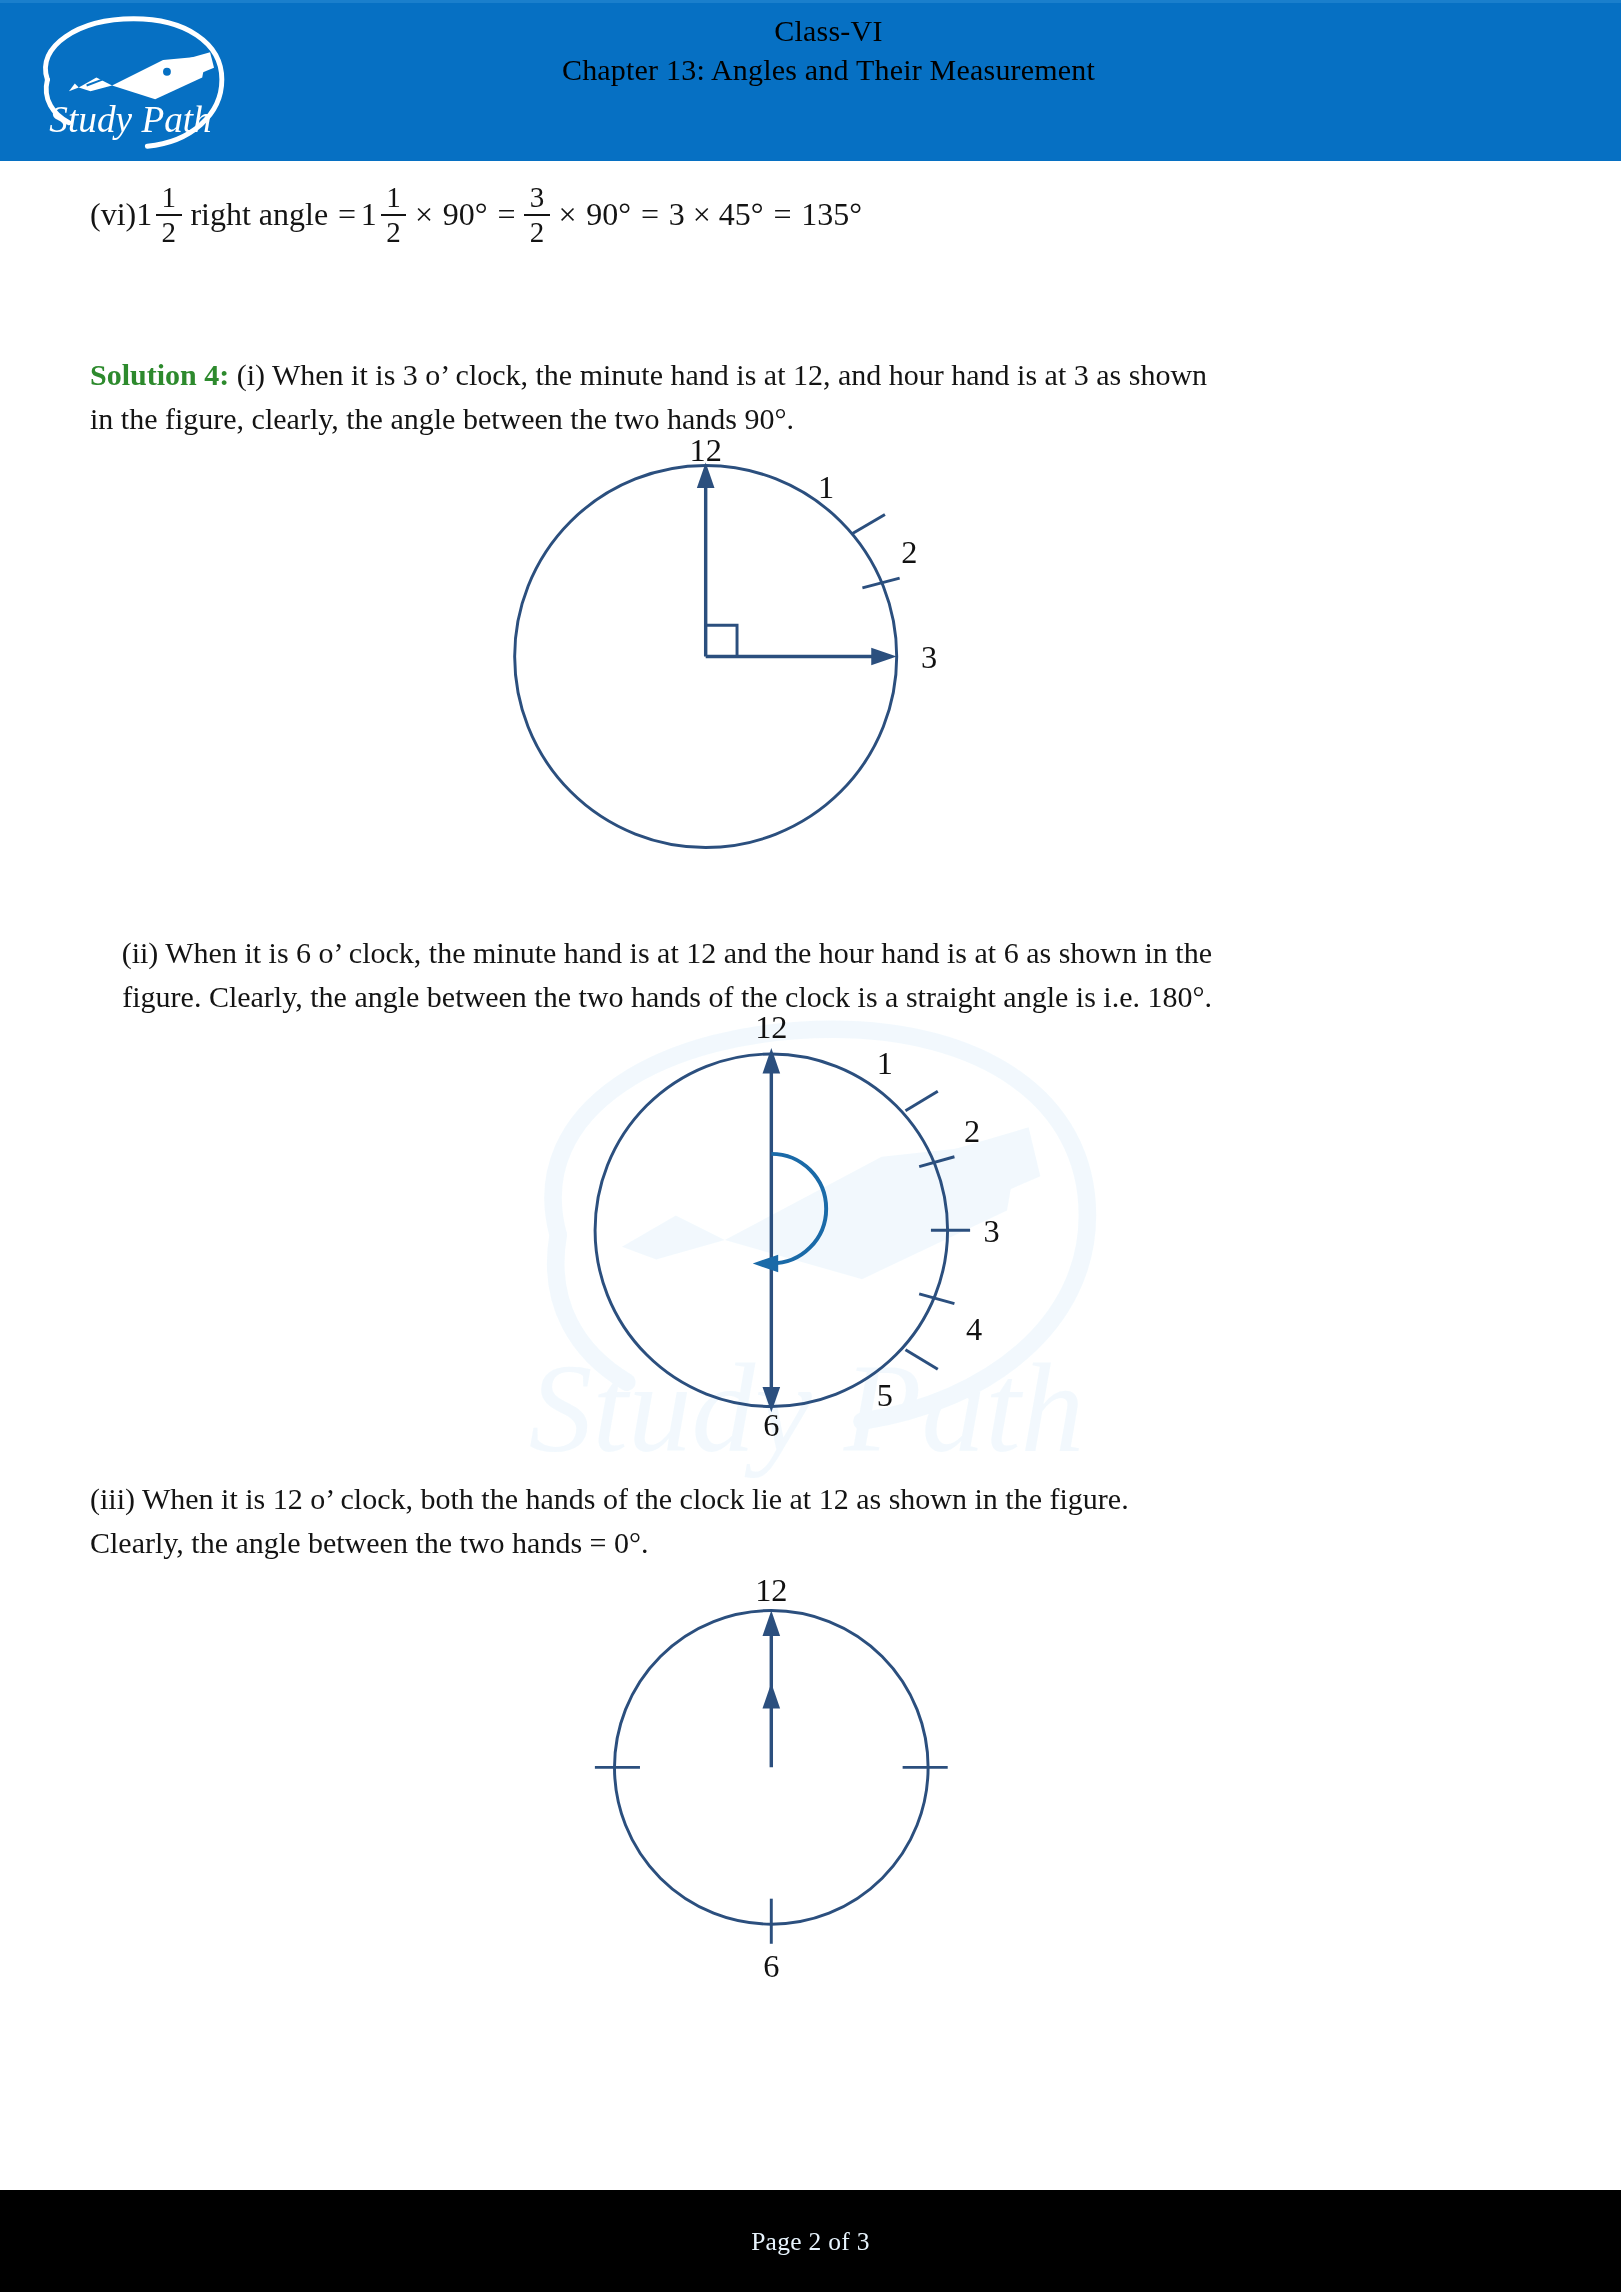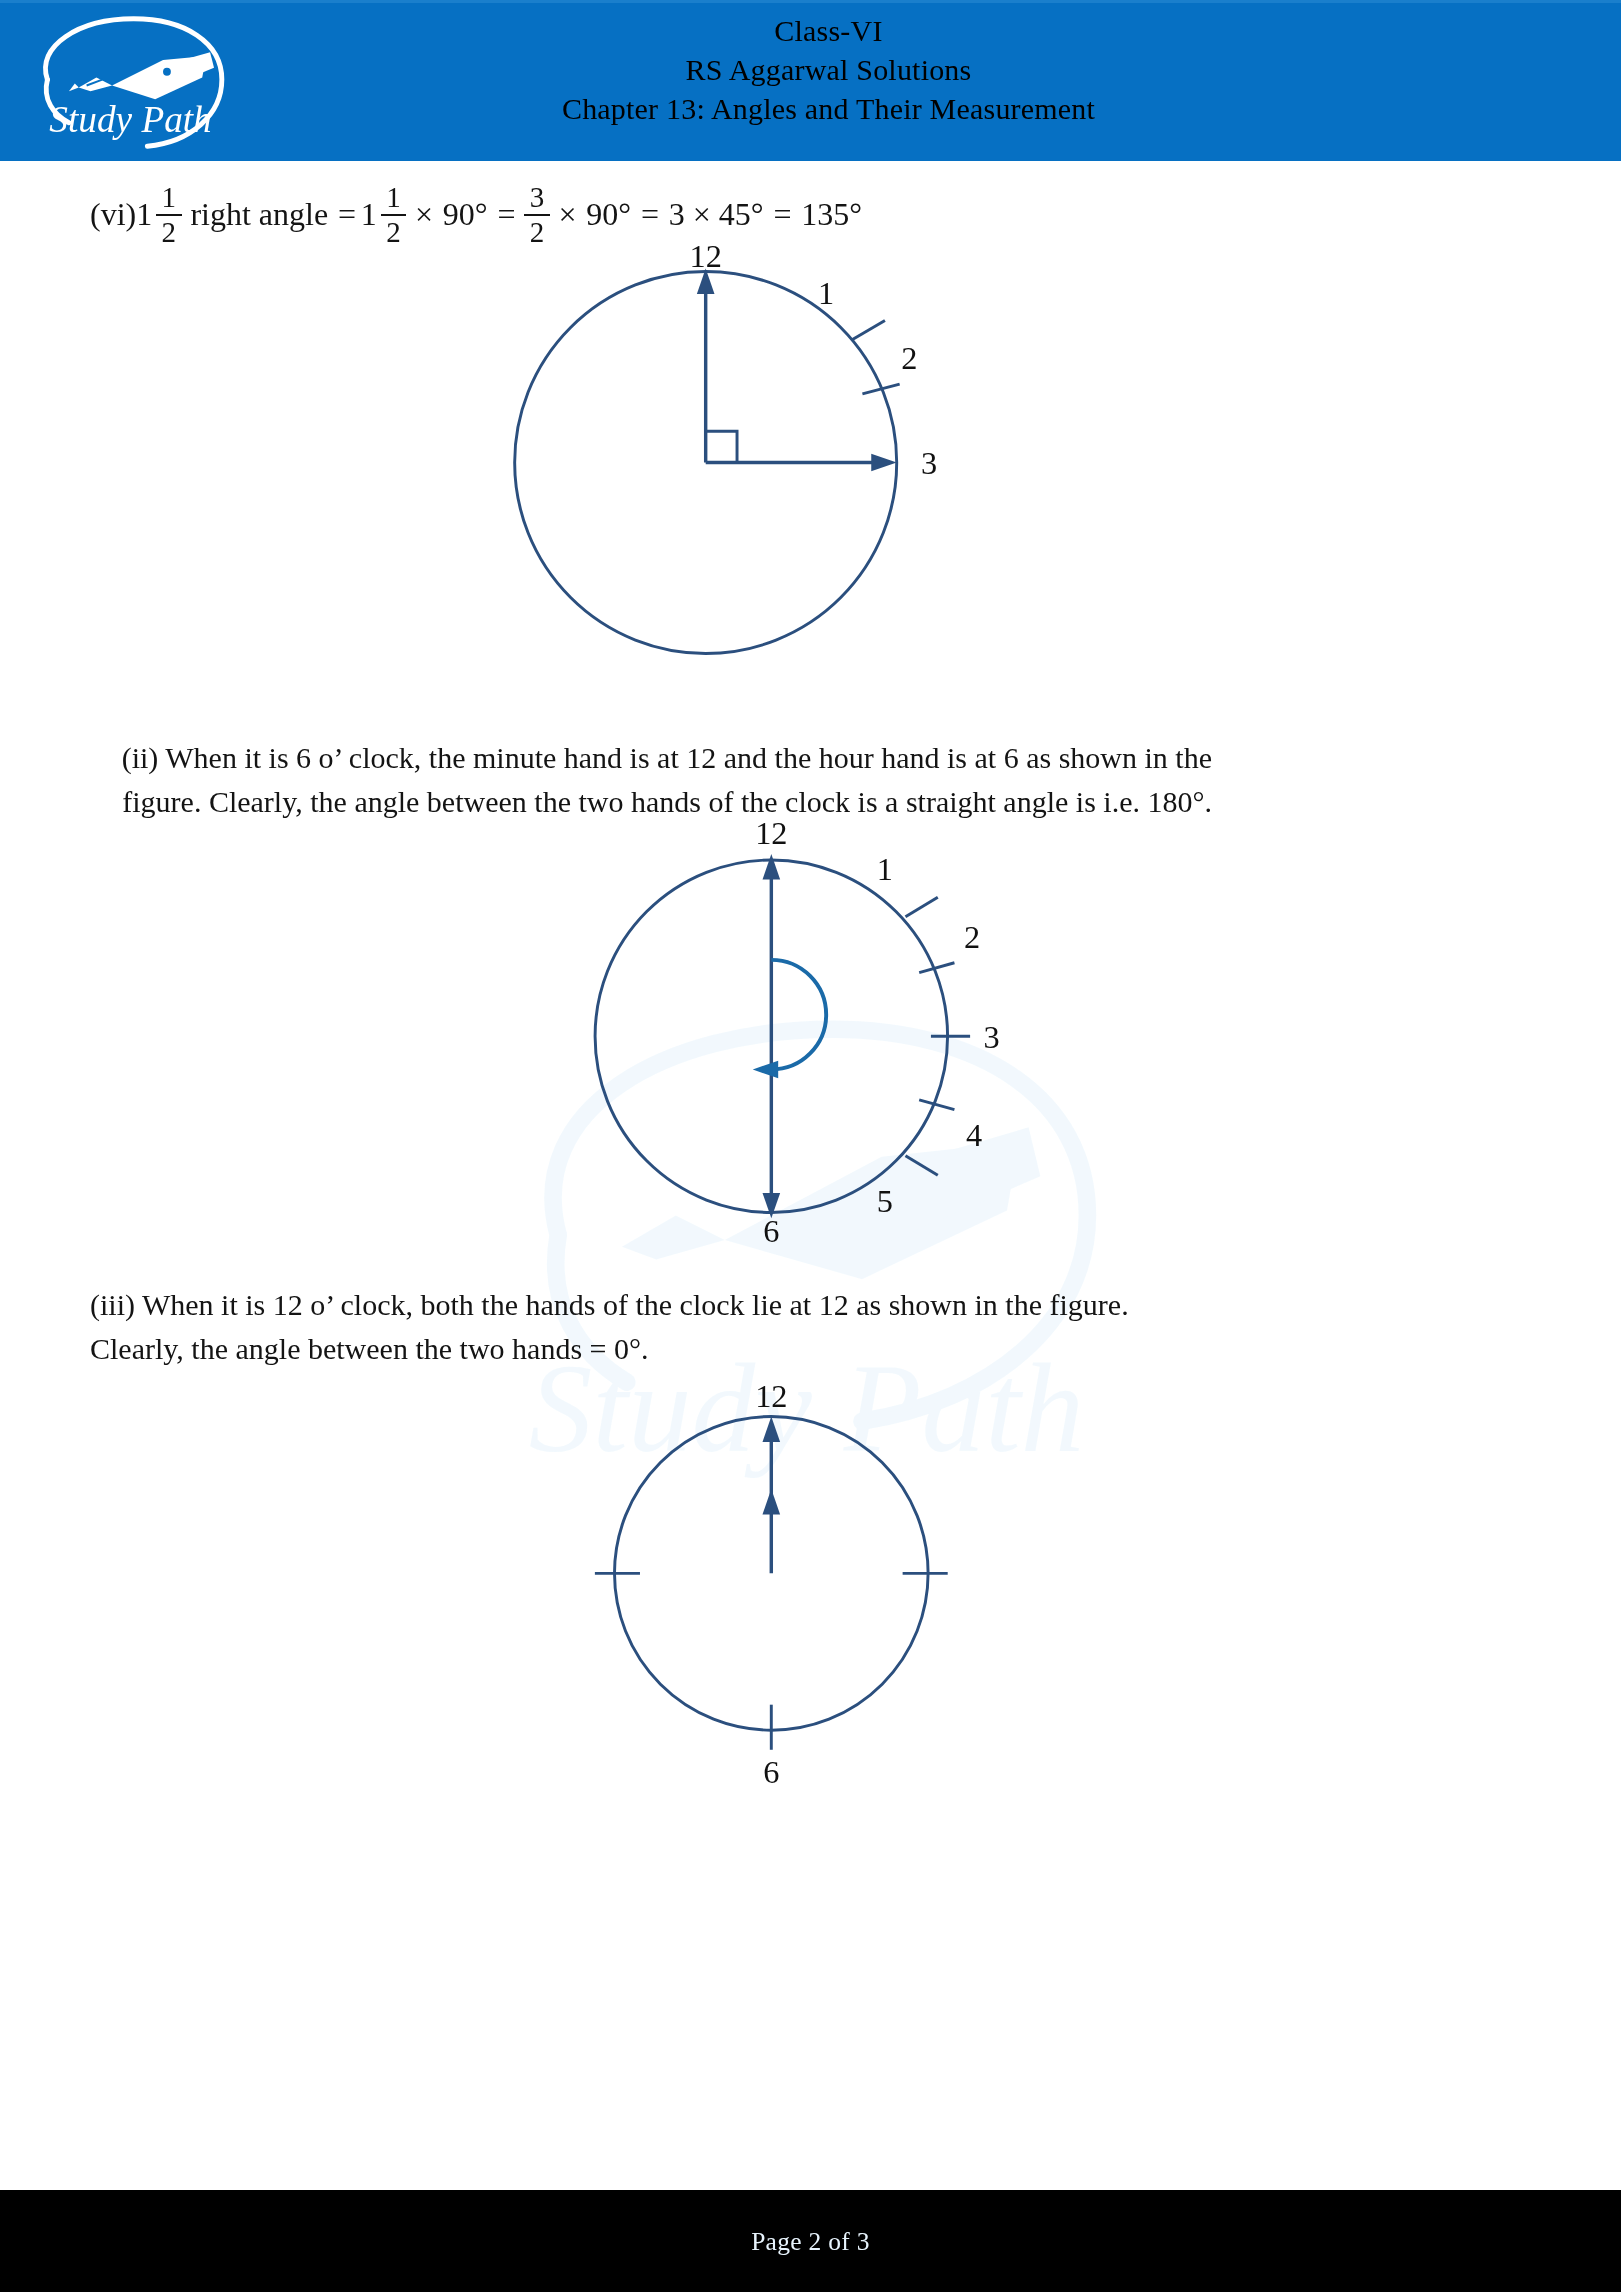--- a/index.html
+++ b/index.html
@@ -92,21 +92,20 @@
           <circle cx="152" cy="64" r="4" fill="#0670c3"></circle>
           <path d="M70 78 L86 72" stroke="#0670c3" stroke-width="2" fill="none"></path>
         </g>
 
         <text x="32" y="126" font-family="'Liberation Serif', serif" font-size="38" font-style="italic" fill="#ffffff">Study Path</text>
       </svg>
     </div>
 
     <div class="header-titles">
       <div class="hdr-1">Class-VI</div>
-      <div class="hdr-2">RS Aggarwal Solutions</div>
       <div class="hdr-3">Chapter 13: Angles and Their Measurement</div>
     </div>
   </div>
 
   <div class="watermark">
     <svg width="686" height="549" viewBox="0 0 700 560">
       <path d="M90 250 C55 120 200 40 370 40 C520 40 630 110 630 230
                C630 340 530 420 400 440" fill="none" stroke="#dff0fb" stroke-width="18" stroke-linecap="round"></path>
       <path d="M90 250 C78 320 110 370 160 400" fill="none" stroke="#dff0fb" stroke-width="18" stroke-linecap="round"></path>
       <g>
@@ -145,20 +144,23 @@
         <span class="den">2</span>
       </span>
       <span class="tk">×</span>
       <span class="tk">90°</span>
       <span class="tk">=</span>
       <span class="tk">3 × 45°</span>
       <span class="tk">=</span>
       <span class="tk">135°</span>
     </div>
 
+    <div class="para" style="padding-top:106px;">
+      <span class="sol-label">Solution 4:</span><span> (i) When it is 3 o’ clock, the minute hand is at 12, and hour hand is at 3 as shown in the figure, clearly, the angle between the two hands 90°.</span>
+    </div>
 
     <div class="fig" style="height:480px;">
       <svg width="1621" height="480" viewBox="0 0 1654 490">
 
         <circle cx="720" cy="220" r="195" class="clk-line" stroke-width="3"></circle>
 
         <line x1="720" y1="220" x2="720" y2="38" class="clk-line" stroke-width="3.5"></line>
         <polygon points="720,22 711,48 729,48" fill="#2b4f7e"></polygon>
 
         <line x1="720" y1="220" x2="898" y2="220" class="clk-line" stroke-width="3.5"></line>

